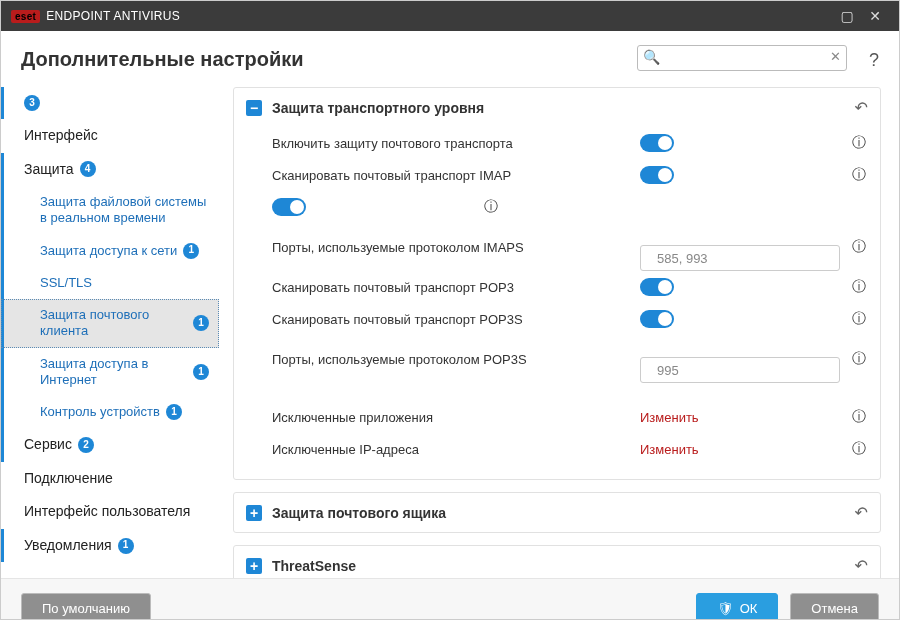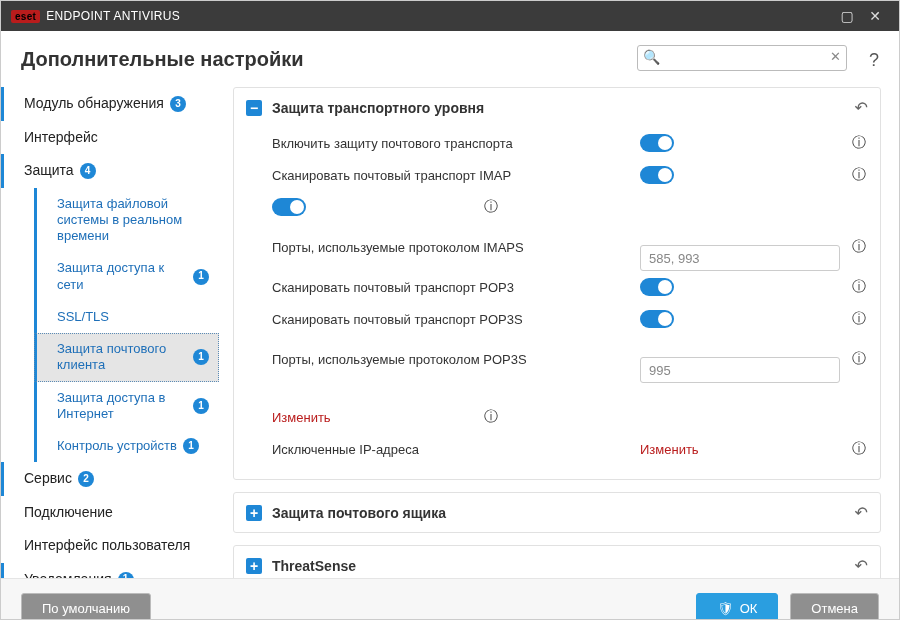--- a/index.html
+++ b/index.html
@@ -14,35 +14,35 @@
   .search { position: relative; width: 210px; }
   .search input { width: 100%; height: 26px; padding: 0 26px 0 26px; border: 1px solid #bbb; border-radius: 3px; font-size: 13px; }
   .search .mag { position: absolute; left: 6px; top: 4px; color: #888; font-size: 14px; }
   .search .clr { position: absolute; right: 6px; top: 4px; color: #888; font-size: 13px; cursor: pointer; }
   .help { font-size: 18px; color: #555; cursor: pointer; margin-left: 8px; }
   .body { display: flex; height: 497px; }
   .sidebar { width: 218px; padding: 6px 0 0 0; overflow-y: auto; }
   .sitem { padding: 8px 10px 8px 20px; border-left: 3px solid transparent; cursor: pointer; display: flex; align-items: center; gap: 6px; line-height: 1.25; }
   .sitem.top { font-size: 14px; color: #222; border-left-color: #1e87d6; }
   .sitem.top.noacc { border-left-color: transparent; }
-  .sitem.sub { font-size: 13px; color: #1e6fb8; padding-left: 20px; border-left-color: #1e87d6; margin-left: 33px; }
+  .sitem.sub { font-size: 13px; color: #1e6fb8; padding-left: 36px; border-left-color: #1e87d6; }
   .sitem.selected { background: #e5e5e5; outline: 1px dotted #5b8bb5; outline-offset: -1px; }
   .badge { display: inline-flex; min-width: 16px; height: 16px; padding: 0 4px; border-radius: 8px; background: #1e87d6; color: #fff; font-size: 10px; align-items: center; justify-content: center; font-weight: 600; }
   .content { flex: 1; padding: 6px 18px 0 14px; overflow-y: auto; }
   .panel { border: 1px solid #e1e1e1; border-radius: 3px; margin-bottom: 12px; background: #fff; }
   .panel-head { display: flex; align-items: center; padding: 10px 12px; gap: 10px; }
   .expander { width: 16px; height: 16px; background: #1e87d6; color: #fff; display: flex; align-items: center; justify-content: center; font-size: 14px; font-weight: bold; border-radius: 2px; cursor: pointer; line-height: 1; }
   .panel-title { font-weight: 600; font-size: 14px; flex: 1; }
   .revert { color: #666; font-size: 16px; cursor: pointer; }
   .panel-body { padding: 0 12px 14px 38px; }
   .row { display: flex; align-items: center; min-height: 32px; gap: 10px; }
   .row .label { flex: 1; font-size: 13px; color: #333; }
   .toggle { width: 34px; height: 18px; border-radius: 9px; background: #1e87d6; position: relative; cursor: pointer; }
   .toggle::after { content: ""; position: absolute; right: 2px; top: 2px; width: 14px; height: 14px; background: #fff; border-radius: 50%; }
-  .row input.text { width: 200px; height: 26px; border: 1px solid #ccc; border-radius: 3px; padding: 0 8px; color: #888; font-size: 13px; margin-top: 22px; }
+  .row input.text { width: 200px; height: 26px; border: 1px solid #ccc; border-radius: 3px; padding: 0 16px; color: #888; font-size: 13px; margin-top: 22px; }
   .info { color: #333; font-size: 14px; width: 18px; text-align: center; cursor: pointer; }
   .link { color: #b91c1c; cursor: pointer; font-size: 13px; width: 200px; }
   .row-gap { height: 18px; }
   .control-col { width: 200px; display: flex; align-items: center; }
   .footer { height: 60px; border-top: 1px solid #e5e5e5; background: #f7f7f7; display: flex; align-items: center; padding: 0 20px; gap: 12px; }
   .footer .spacer { flex: 1; }
   .btn { height: 32px; padding: 0 20px; border: 1px solid #bbb; background: #8f8f8f; color: #fff; border-radius: 3px; cursor: pointer; font-size: 13px; display: inline-flex; align-items: center; gap: 6px; }
   .btn.default { background: #8f8f8f; }
   .btn.ok { background: #2a9ee0; border-color: #2a9ee0; }
   .btn.cancel { background: #8f8f8f; }
@@ -67,21 +67,20 @@
     <span class="mag">🔍</span>
     <input type="text" placeholder="" style="">
     <span class="clr">✕</span>
   </div>
   <span class="help">?</span>
 </div>
 
 <div class="body">
   <div class="sidebar">
     <div class="sitem top">
-      <span>Модуль обнаружения</span>
       <span class="badge">3</span>
     </div>
     <div class="sitem top noacc">
       <span>Интерфейс</span>
     </div>
     <div class="sitem top">
       <span>Защита</span>
       <span class="badge">4</span>
     </div>
     <div class="sitem sub">
@@ -176,20 +175,21 @@
           <span class="label">Порты, используемые протоколом POP3S</span>
           <div class="control-col">
               <input class="text" type="text" value="995" style="">
             </div>
           <span class="info">ⓘ</span>
         </div>
 
         <div class="row-gap"></div>
 
         <div class="row">
+          <span class="label">Исключенные приложения</span>
           <span class="link">Изменить</span>
           <span class="info">ⓘ</span>
         </div>
         <div class="row">
           <span class="label">Исключенные IP-адреса</span>
           <span class="link">Изменить</span>
           <span class="info">ⓘ</span>
         </div>
       </div>
     </div>

